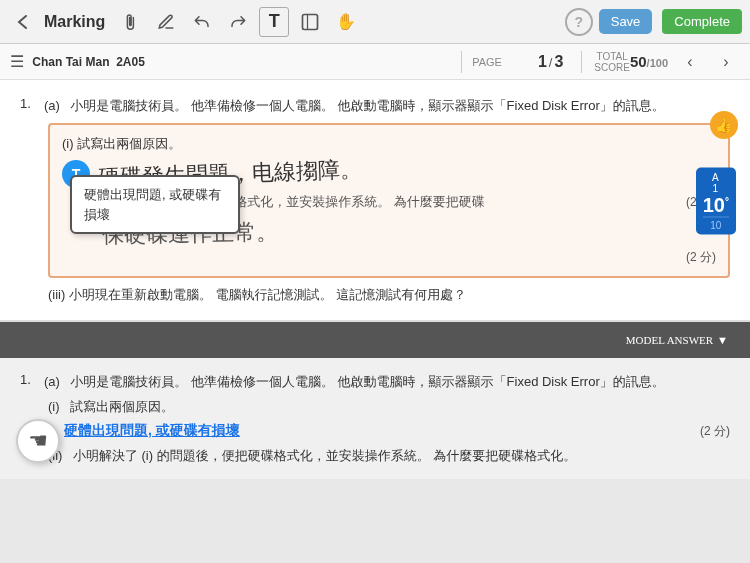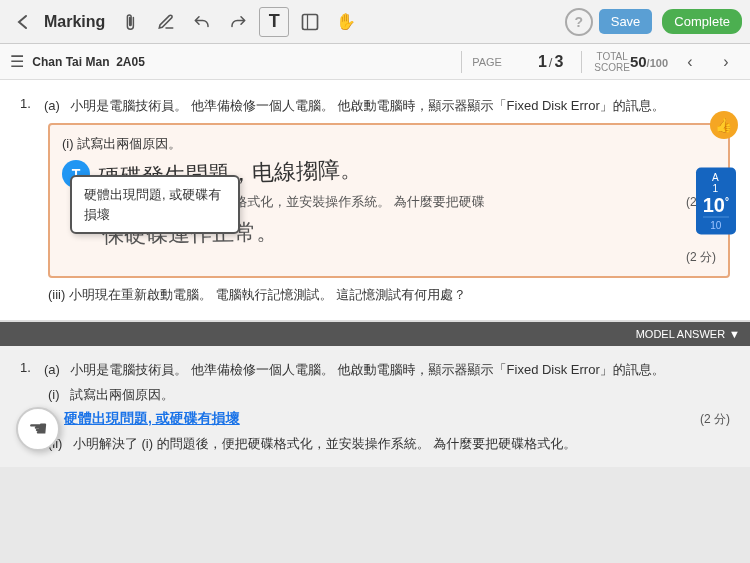--- a/index.html
+++ b/index.html
@@ -9,21 +9,21 @@
     .toolbar {
       display: flex; align-items: center; background: #f2f2f2;
       border-bottom: 1px solid #ccc; height: 44px; padding: 0 8px; gap: 6px; justify-content: flex-end;
     }
     .toolbar-back { width: 30px; height: 30px; display: flex; align-items: center; justify-content: center; cursor: pointer; }
     .toolbar-title { font-size: 16px; font-weight: bold; color: #333; margin-right: 4px; }
     .toolbar-icon { width: 30px; height: 30px; display: flex; align-items: center; justify-content: center; cursor: pointer; font-size: 16px; color: #555; }
     .toolbar-spacer { flex: 1; }
     .toolbar-help { width: 28px; height: 28px; border-radius: 14px; border: 2px solid #aaa; display: flex; align-items: center; justify-content: center; font-size: 14px; color: #aaa; cursor: pointer; font-weight: bold; }
     .toolbar-save { background: #5a9fd4; color: white; border: none; border-radius: 5px; padding: 5px 12px; font-size: 13px; cursor: pointer; margin-right: 4px; }
-    .toolbar-complete { background: #4caf50; color: white; border: none; border-radius: 11px; padding: 5px 12px; font-size: 13px; cursor: pointer; }
+    .toolbar-complete { background: #4caf50; color: white; border: none; border-radius: 4px; padding: 5px 12px; font-size: 13px; cursor: pointer; }
 
     
     .sub-toolbar {
       display: flex; align-items: center; background: #f9f9f9;
       border-bottom: 1px solid #ddd; height: 36px; padding: 0 10px; gap: 8px;
     }
     .menu-icon { font-size: 16px; color: #555; cursor: pointer; }
     .student-name { font-size: 12px; color: #333; font-weight: bold; flex: 1; }
     .page-info { display: flex; align-items: center; gap: 6px; font-size: 13px; color: #555; border-left: 1px solid #ccc; padding-left: 10px; }
     .page-label { font-size: 11px; color: #888; }
@@ -57,23 +57,24 @@
     
     .tooltip-box {
       position: absolute; left: 20px; top: 50px;
       background: white; border: 2px solid #555; border-radius: 6px;
       padding: 8px 12px; font-size: 13px; color: #333; line-height: 1.5;
       width: 170px; z-index: 10; box-shadow: 2px 2px 6px rgba(0,0,0,0.2);
     }
 
     
     .model-answer-bar {
-      background: #555; color: white; font-size: 11px; padding: 3px 10px;
+      background: #555; color: white; font-size: 11px; padding: 3px 22px;
       display: flex; justify-content: flex-end; align-items: center; gap: 4px;
-      height: 24px;
+      height: 36px;
+      font-family: Liberation Serif, serif;
     }
 
     
     .lower-section {
       background: #f0f0f0; padding: 14px 20px; position: relative;
       overflow: hidden;
     }
     .underline-text { text-decoration: underline; color: #1a73e8; }
 
     

